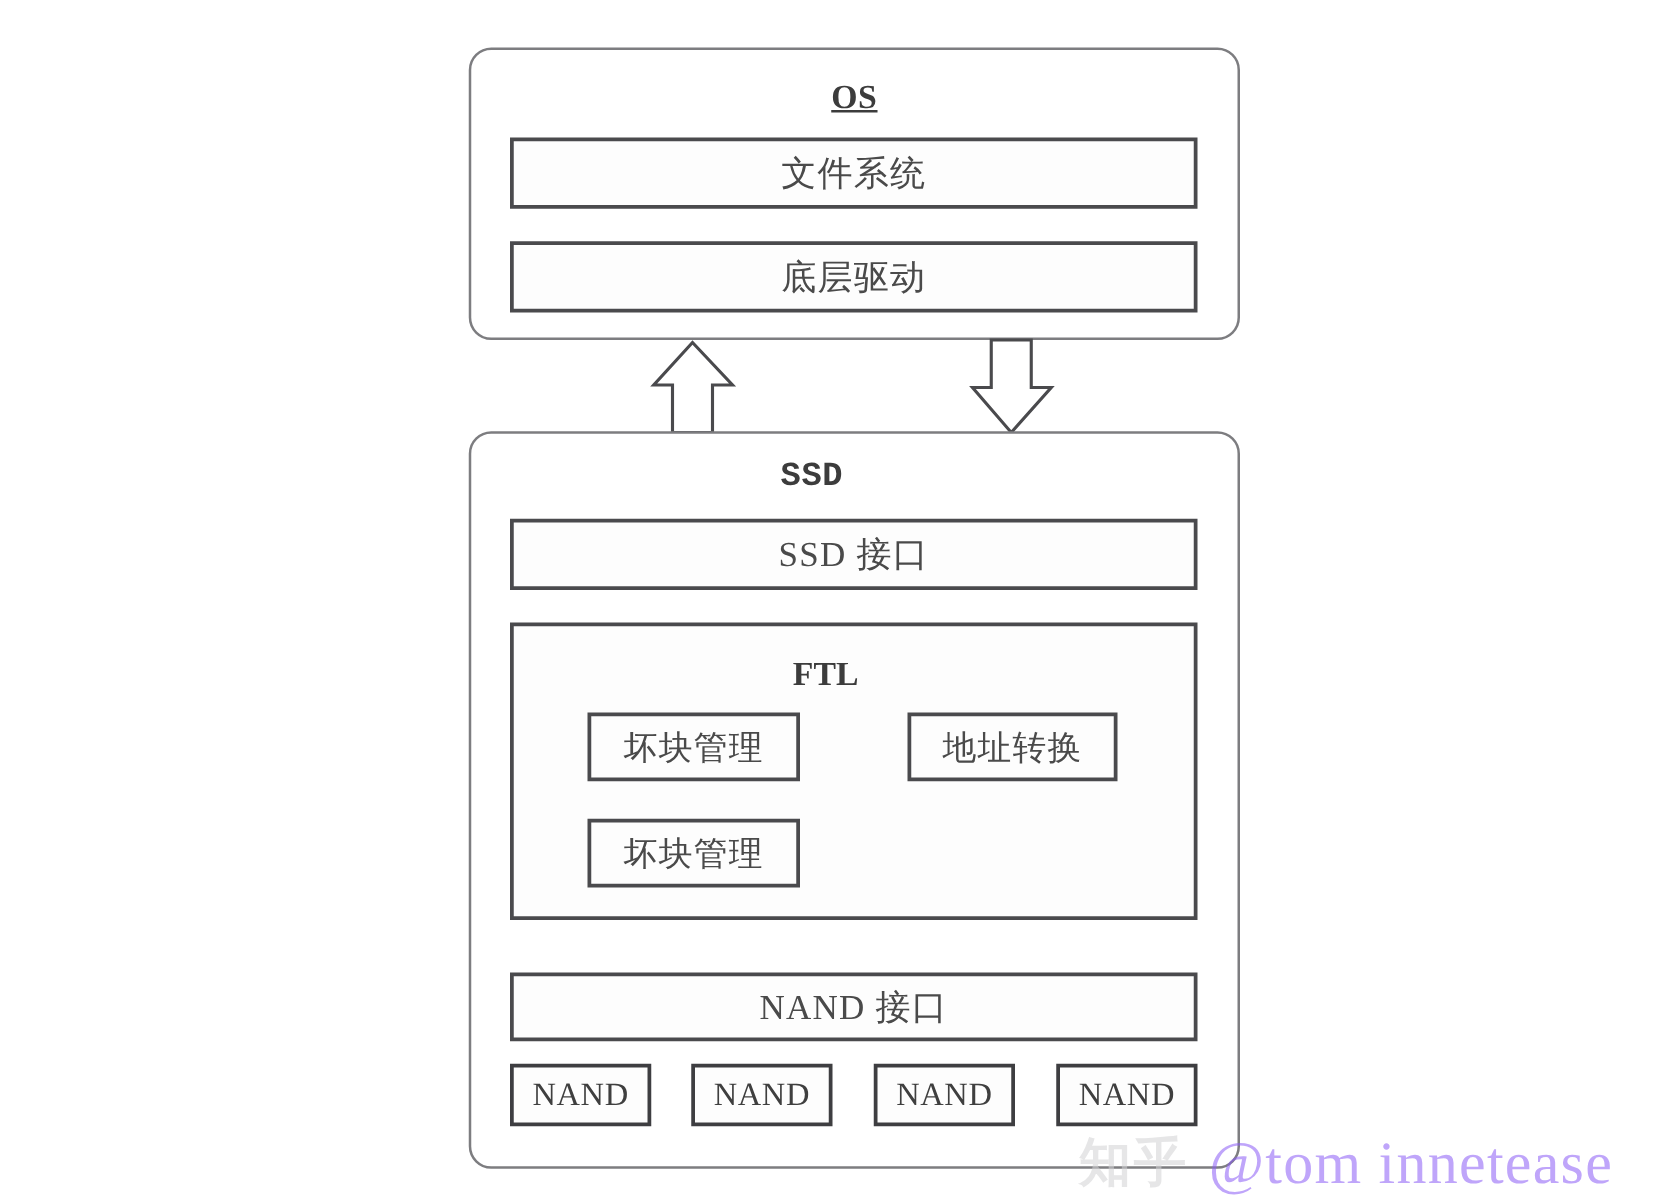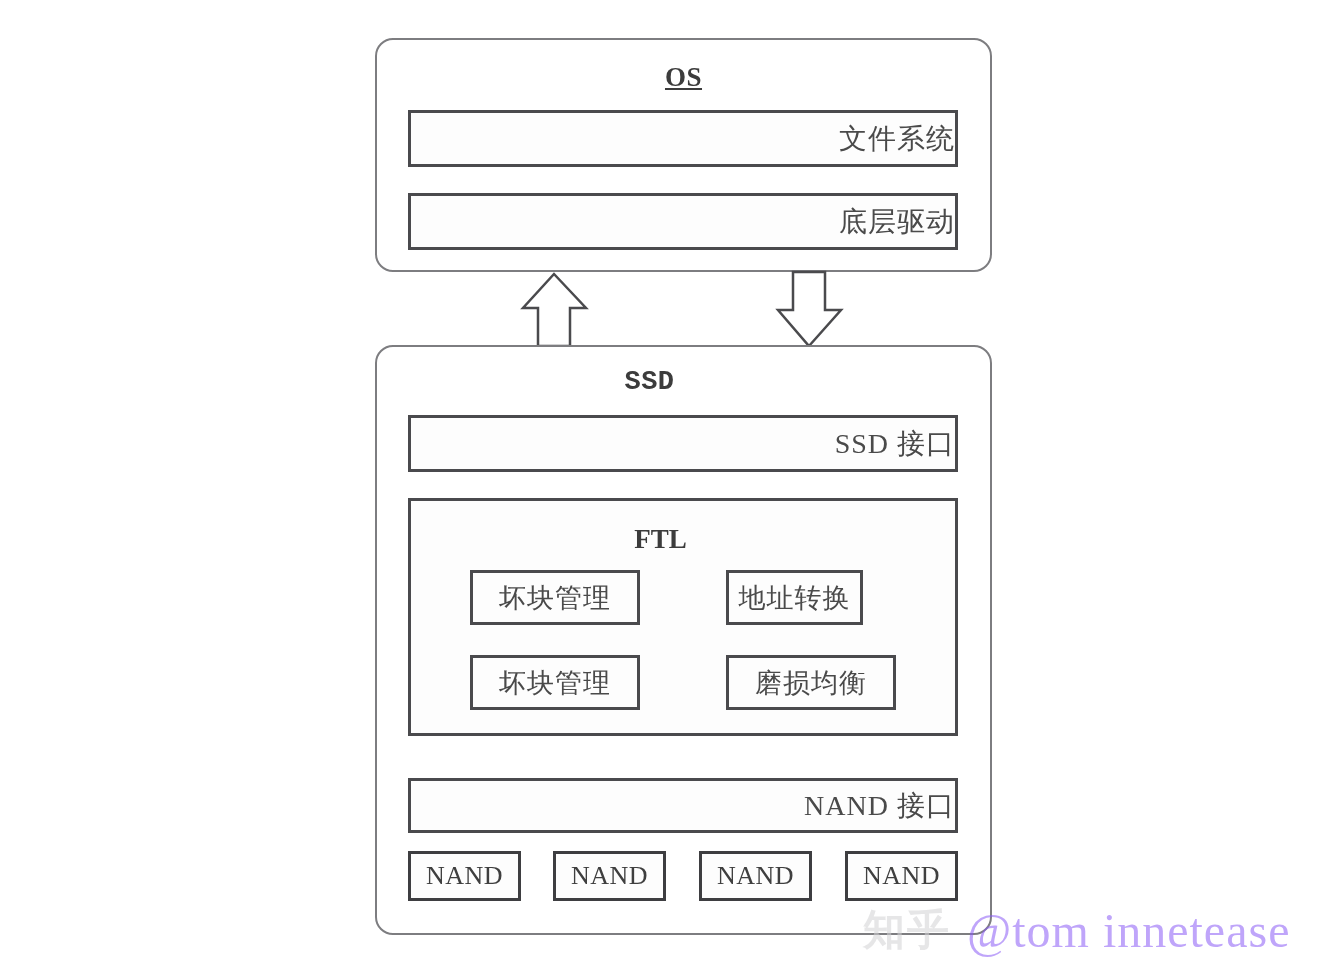--- a/index.html
+++ b/index.html
@@ -44,21 +44,21 @@
   }
 
   
   .inner-box {
     position: absolute;
     background: #fdfdfd;
     border: 3px solid #4a4a4d;
     box-sizing: border-box;
     display: flex;
     align-items: center;
-    justify-content: flex-end;
+    justify-content: center;
     font-size: 28px;
     color: #4a4a4a;
     letter-spacing: 1px;
   }
 
   .ftl-box {
     position: absolute;
     background: #fdfdfd;
     border: 3px solid #4a4a4d;
     box-sizing: border-box;
@@ -165,31 +165,28 @@
 
   <div class="ftl-box" style="left:408px; top:498px; width:550px; height:238px;">
   </div>
 
   <div class="ftl-title" style="left:408px; top:524px; width:505px;">FTL</div>
 
   <div class="ftl-sub" style="left:470px; top:570px; width:170px; height:55px;">
     <span>坏块管理</span>
   </div>
 
-  <div class="ftl-sub" style="left:726px; top:570px; width:137px; height:55px;">
+  <div class="ftl-sub" style="left:726px; top:570px; width:168px; height:55px;">
     <span>地址转换</span>
   </div>
 
   <div class="ftl-sub" style="left:470px; top:655px; width:170px; height:55px;">
     <span>坏块管理</span>
   </div>
 
-  <div class="ftl-sub" style="left:726px; top:655px; width:170px; height:55px;">
-    <span>磨损均衡</span>
-  </div>
 
   <div class="inner-box" style="left:408px; top:765px; width:550px; height:55px;margin-top:13px;">
     <span>NAND 接口</span>
   </div>
 
   <div class="nand-chip" style="left:408px; top:851px; width:113px; height:50px;">
     <span>NAND</span>
   </div>
 
   <div class="nand-chip" style="left:553px; top:851px; width:113px; height:50px;">

